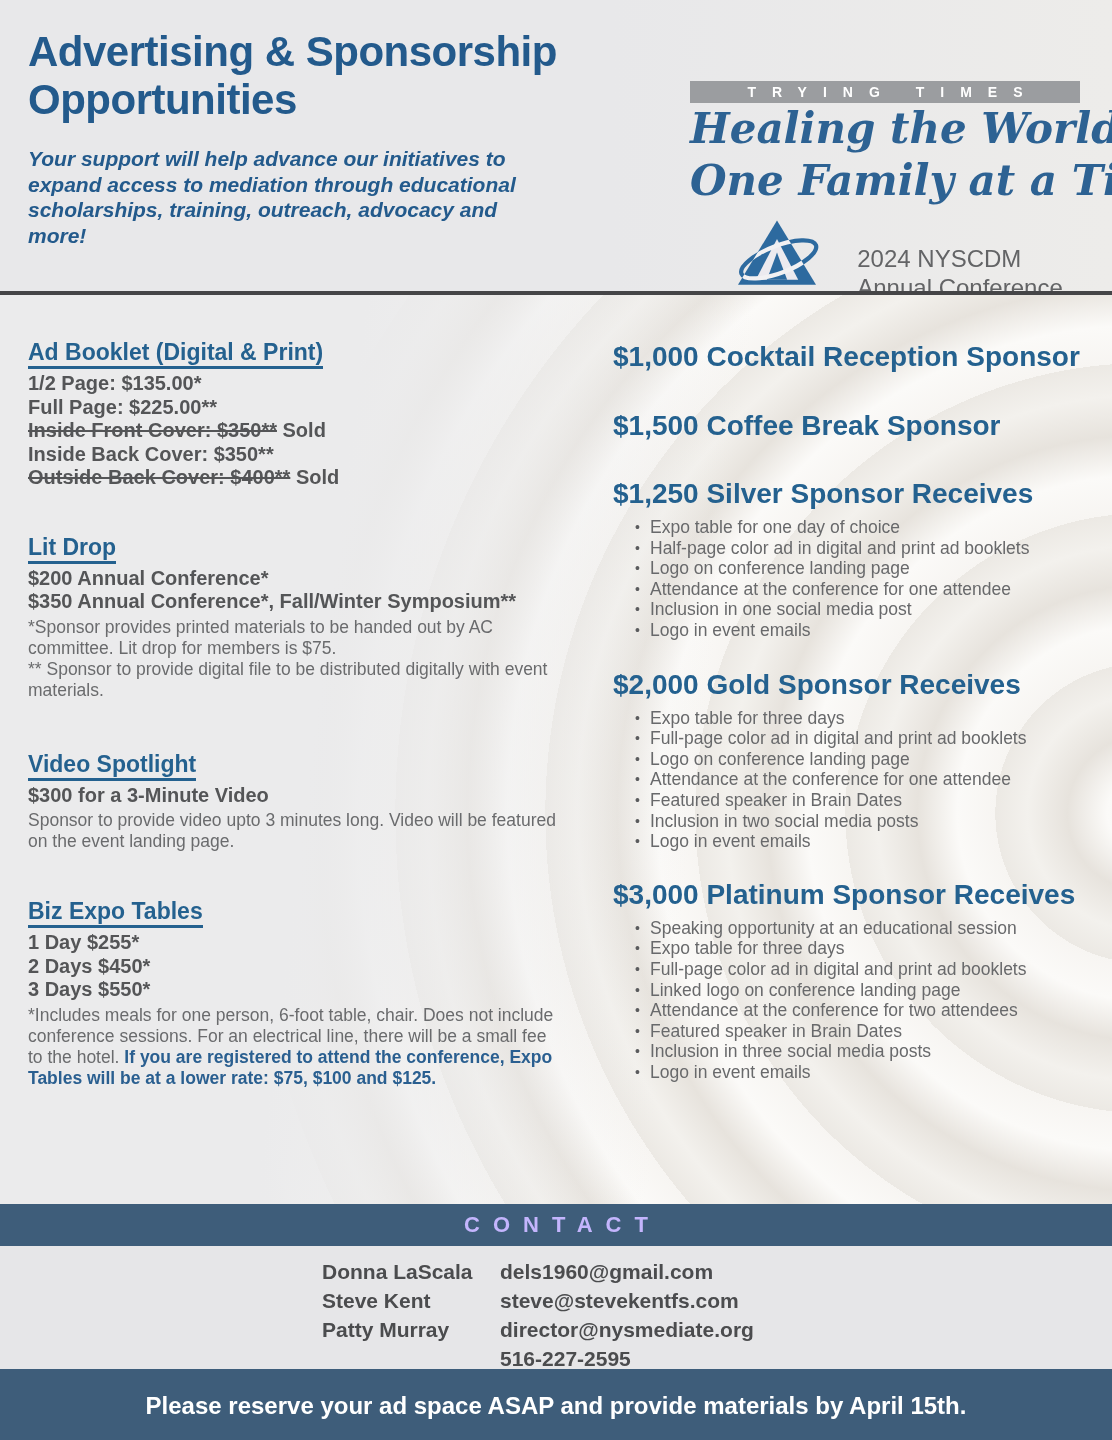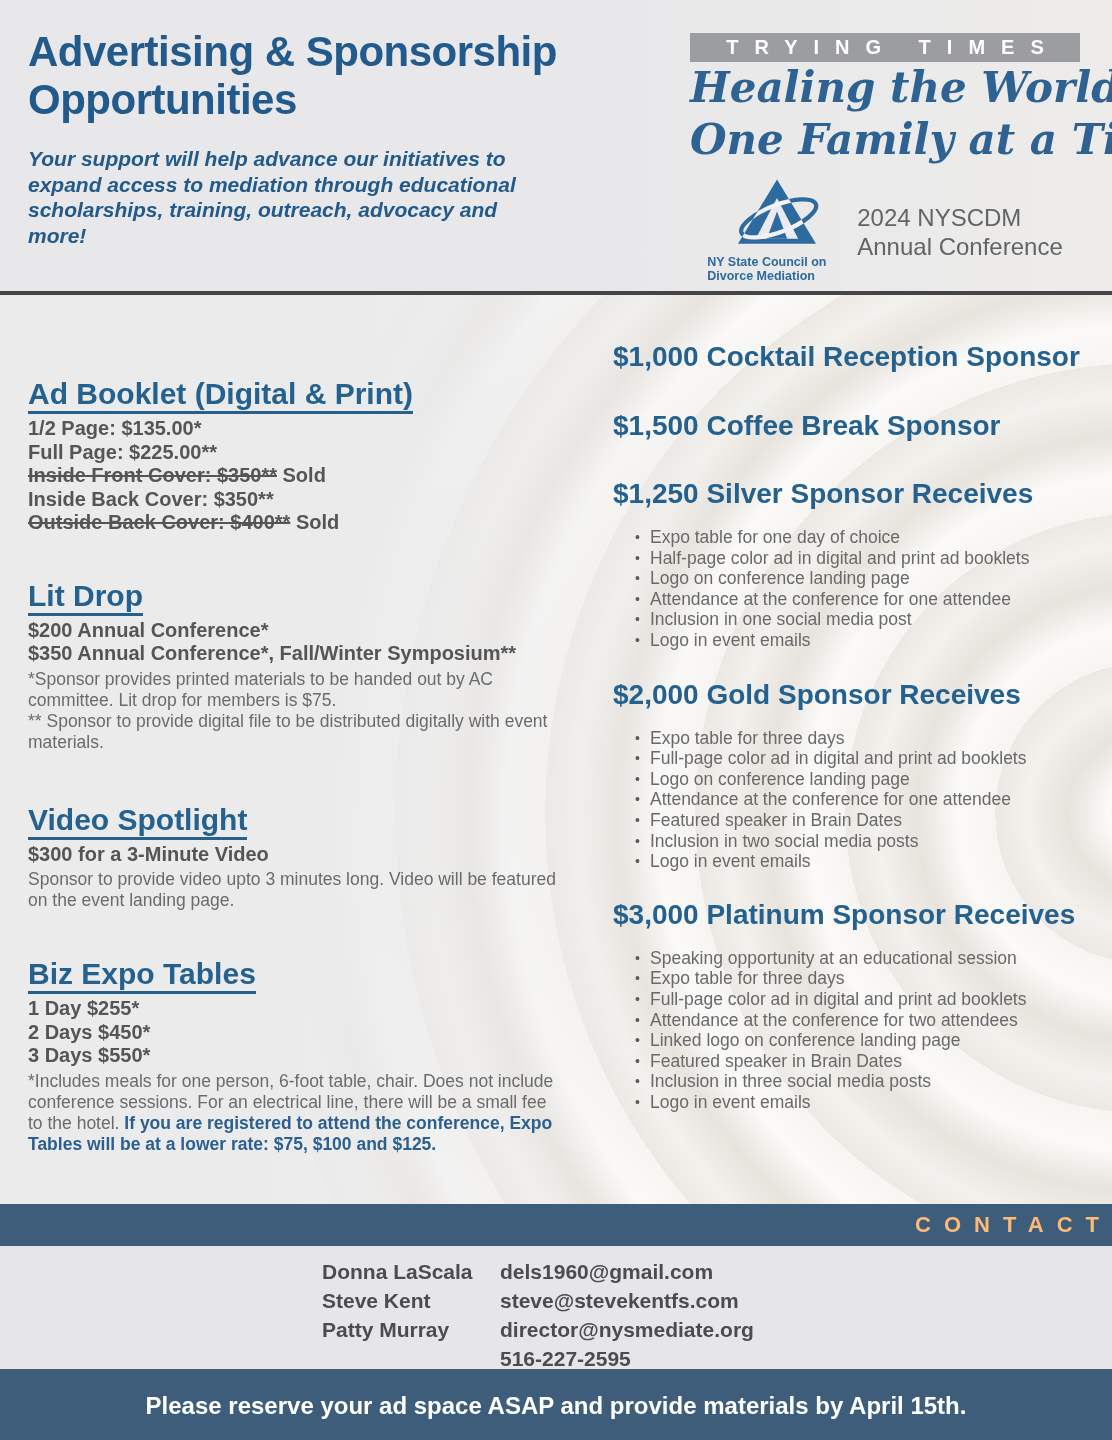--- a/index.html
+++ b/index.html
@@ -45,26 +45,27 @@
   }
   .header-right {
     position: absolute;
     left: 690px; top: 33px;
     width: 390px;
     text-align: center;
   }
   .trying-banner {
     background: #9b9da0;
     color: #ffffff;
-    font-size: 20px;
+    font-size: 14px;
     font-weight: bold;
     letter-spacing: 16px;
     padding: 3px 0 3px 16px;
     text-align: center;
     white-space: nowrap;
+    margin-top: 48px;
   }
   .tagline {
     color: #2d6293;
     font-family: "DejaVu Serif", serif;
     font-style: italic;
     font-weight: bold;
     font-size: 42px;
     line-height: 52px;
     white-space: nowrap;
   }
@@ -118,24 +119,23 @@
     width: 535px;
   }
   .col-right {
     position: absolute;
     left: 613px; top: 45px;
     width: 485px;
   }
 
   .section-heading {
     color: #24618f;
-    font-size: 30px;
+    font-size: 23px;
     font-weight: bold;
     margin-bottom: 6px;
-    margin-top: 38px;
   }
   .section-heading .u {
     border-bottom: 3px solid #24618f;
     padding-bottom: 1px;
   }
   .price-line {
     color: #545557;
     font-size: 20px;
     font-weight: bold;
     line-height: 23.5px;
@@ -160,21 +160,21 @@
     font-size: 28px;
     font-weight: bold;
     line-height: 34px;
   }
   .sp-gap-a { margin-top: 35px; }
   .sp-gap-b { margin-top: 34px; }
   .sp-gap-c { margin-top: 27px; }
   .sp-gap-d { margin-top: 26px; }
   .benefits {
     list-style: none;
-    margin: 16px 0 0 0;
+    margin: 6px 0 0 0;
     padding-left: 37px;
   }
   .benefits li {
     position: relative;
     color: #68696b;
     font-size: 17.5px;
     line-height: 20.6px;
   }
   .benefits li::before {
     content: "\2022";
@@ -184,25 +184,25 @@
     font-size: 14px;
     color: #5a5b5d;
   }
 
   
   .contact-band {
     position: absolute;
     top: 1204px; left: 0; right: 0;
     height: 58px;
     background: #3e5d7a;
-    color: #fdba74;
+    color: #c4b5fd;
     font-size: 22px;
     font-weight: bold;
     letter-spacing: 13px;
-    text-align: right;
+    text-align: center;
     line-height: 42px;
     text-indent: 13px;
   }
   .contact-info {
     position: absolute;
     top: 1246px; left: 0; right: 0;
     height: 123px;
     background: #e6e6e8;
     padding: 11px 16px 0 322px;
   }
@@ -336,22 +336,22 @@
         <li>Featured speaker in Brain Dates</li>
         <li>Inclusion in two social media posts</li>
         <li>Logo in event emails</li>
       </ul>
 
       <div class="sponsor-heading sp-gap-d">$3,000 Platinum Sponsor Receives</div>
       <ul class="benefits">
         <li>Speaking opportunity at an educational session</li>
         <li>Expo table for three days</li>
         <li>Full-page color ad in digital and print ad booklets</li>
+        <li>Linked logo on conference landing page</li>
         <li>Attendance at the conference for two attendees</li>
-        <li>Linked logo on conference landing page</li>
         <li>Featured speaker in Brain Dates</li>
         <li>Inclusion in three social media posts</li>
         <li>Logo in event emails</li>
       </ul>
 
     </div>
   </div>
 
   <div class="contact-band">CONTACT</div>
 

